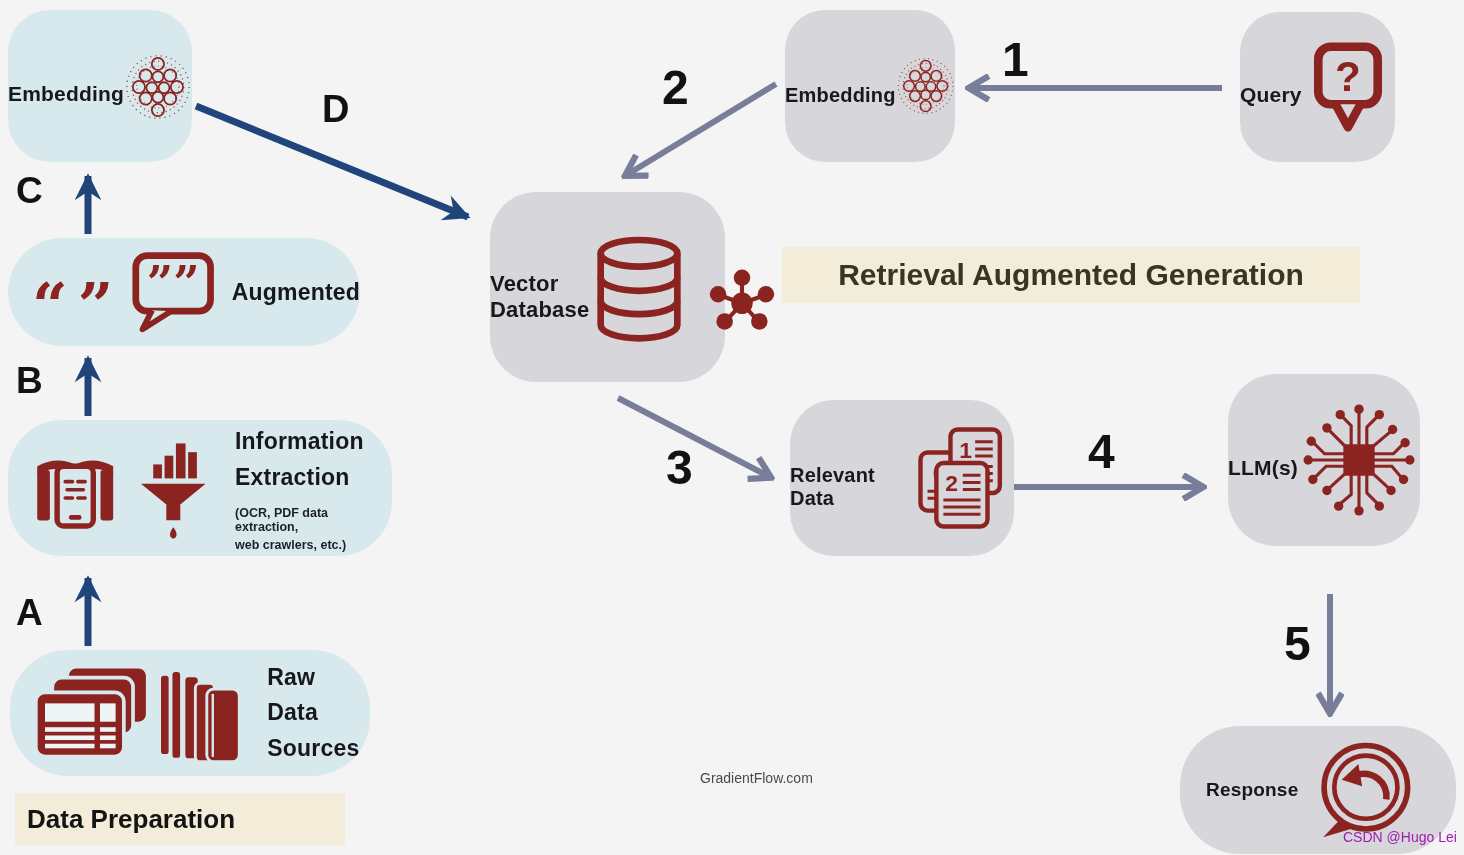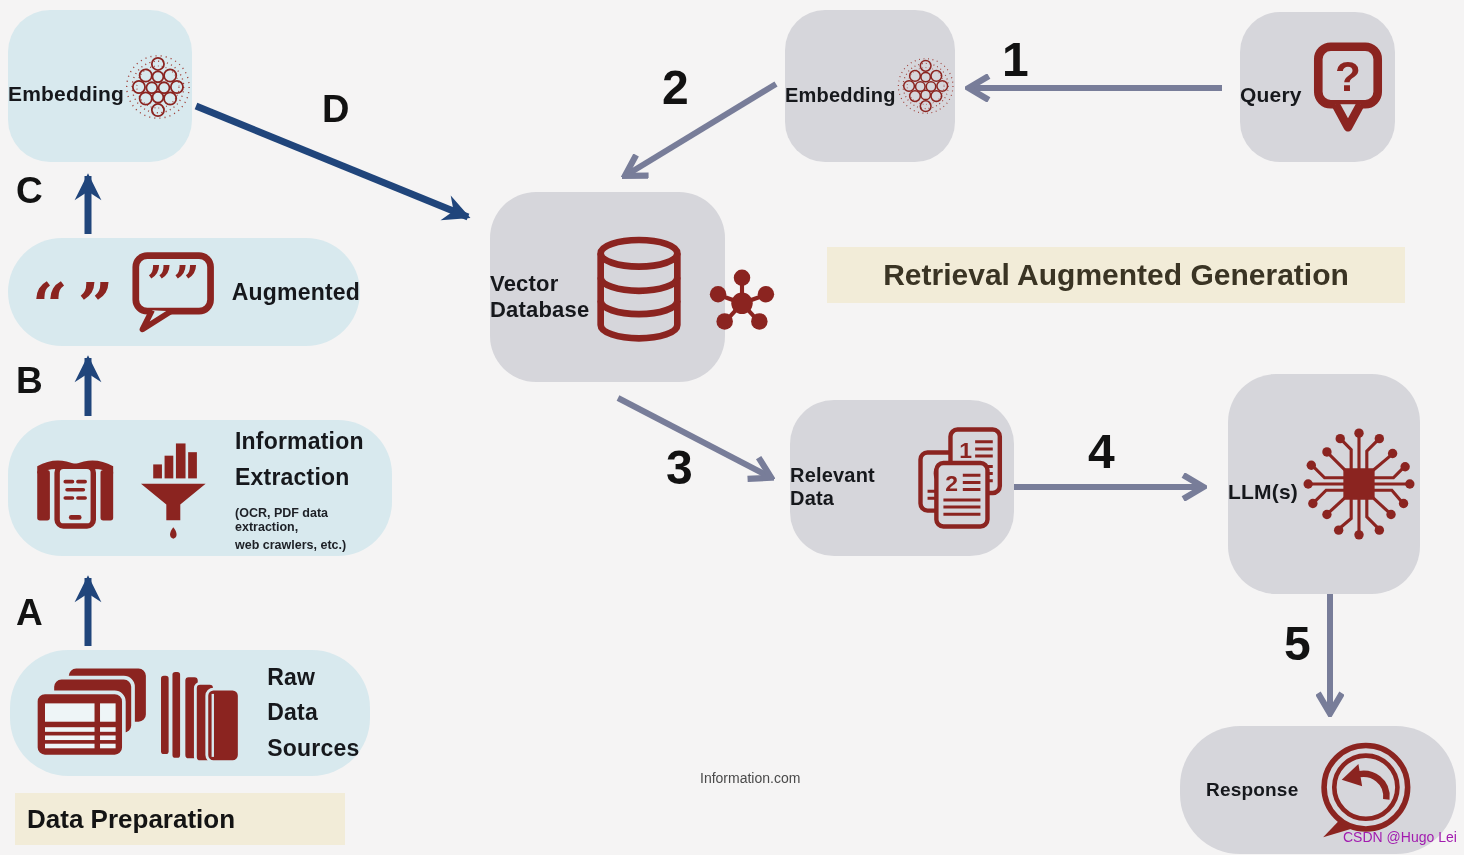--- a/index.html
+++ b/index.html
@@ -222,42 +222,42 @@
           <circle cx="40" cy="13" r="10"></circle>
           <circle cx="11" cy="33" r="10"></circle>
           <circle cx="69" cy="33" r="10"></circle>
           <circle cx="19" cy="66" r="10"></circle>
           <circle cx="61" cy="66" r="10"></circle>
         </g>
       </svg>
     </div>
   </div>
 
-  <div class="banner" style="left:827px;top:247px;width:578px;height:56px;justify-content:center;">
+  <div class="banner" style="left:782px;top:247px;width:578px;height:56px;justify-content:center;">
     <span style="font-size:30px;color:#3a3424;">Retrieval Augmented Generation</span>
   </div>
 
   <div class="box gray col z2" style="left:790px;top:400px;width:224px;height:156px;border-radius:44px;justify-content:flex-start;">
     <div class="node-title" style="font-size:20px;margin-top:18px;">Relevant Data</div>
     <svg width="112" height="104" viewBox="0 0 112 118">
       <g font-weight="bold" font-size="26" fill="#8b2420">
         <rect x="8" y="30" width="52" height="66" rx="8" fill="#d6d6db" stroke="#8b2420" stroke-width="5"></rect>
         <text x="22" y="62">0</text>
         <path d="M38 48 h14 M38 56 h14 M38 64 h14 M16 74 h36 M16 82 h36" stroke="#8b2420" stroke-width="3.4"></path>
         <rect x="42" y="4" width="56" height="72" rx="8" fill="#d6d6db" stroke="#8b2420" stroke-width="5"></rect>
         <text x="52" y="36">1</text>
         <path d="M70 18 h20 M70 26 h20 M70 34 h20 M50 46 h40 M50 54 h40 M50 62 h40" stroke="#8b2420" stroke-width="3.4"></path>
         <rect x="26" y="42" width="58" height="72" rx="8" fill="#d6d6db" stroke="#8b2420" stroke-width="5"></rect>
         <text x="36" y="74">2</text>
         <path d="M56 56 h20 M56 64 h20 M56 72 h20 M34 84 h42 M34 92 h42 M34 100 h42" stroke="#8b2420" stroke-width="3.4"></path>
       </g>
     </svg>
   </div>
 
-  <div class="box gray col z2" style="left:1228px;top:374px;width:192px;height:220px;border-radius:48px;justify-content:flex-start;">
+  <div class="box gray col z2" style="left:1228px;top:374px;width:192px;height:172px;border-radius:48px;justify-content:flex-start;">
     <div class="node-title" style="font-size:21px;margin-top:16px;">LLM(s)</div>
     <svg width="156" height="156" viewBox="0 0 156 156">
       <g stroke="#8b2420" stroke-width="4" fill="none">
         <path d="M68 62 V34 L56 22"></path>
           <path d="M78 62 V16"></path>
           <path d="M88 62 V36 L102 22"></path>
         <path d="M94 70 H122 L134 58"></path>
           <path d="M94 78 H140"></path>
           <path d="M94 86 H120 L132 100"></path>
         <path d="M68 94 V122 L54 134"></path>
@@ -297,16 +297,16 @@
     <span class="node-title" style="font-size:19px;">Response</span>
     <svg width="104" height="104" viewBox="0 0 112 112">
       <path d="M30 88 L12 107 L48 96 Z" fill="#8b2420"></path>
       <circle cx="58" cy="53" r="45" fill="none" stroke="#8b2420" stroke-width="6"></circle>
       <circle cx="58" cy="53" r="34" fill="none" stroke="#8b2420" stroke-width="5"></circle>
       <path d="M80 66 C82 48, 66 34, 46 40" fill="none" stroke="#8b2420" stroke-width="7"></path>
       <polygon points="50,28 32,45 54,52" fill="#8b2420"></polygon>
     </svg>
   </div>
 
-  <div class="wm" style="left:700px;top:770px;font-size:14px;color:#4a4a4a;">Information.com</div>
+  <div class="wm" style="left:700px;top:770px;font-size:14px;color:#4a4a4a;">GradientFlow.com</div>
   <div class="wm" style="left:1343px;top:829px;font-size:14px;color:#a21caf;">CSDN @Hugo Lei</div>
 
 </div>
 
 </body></html>

